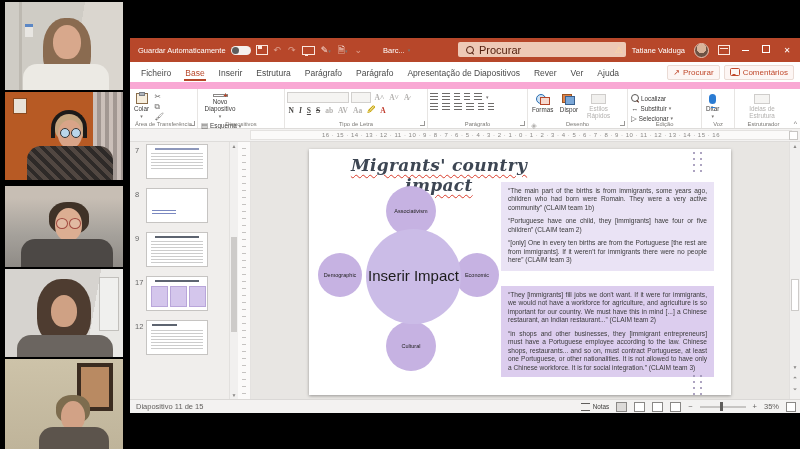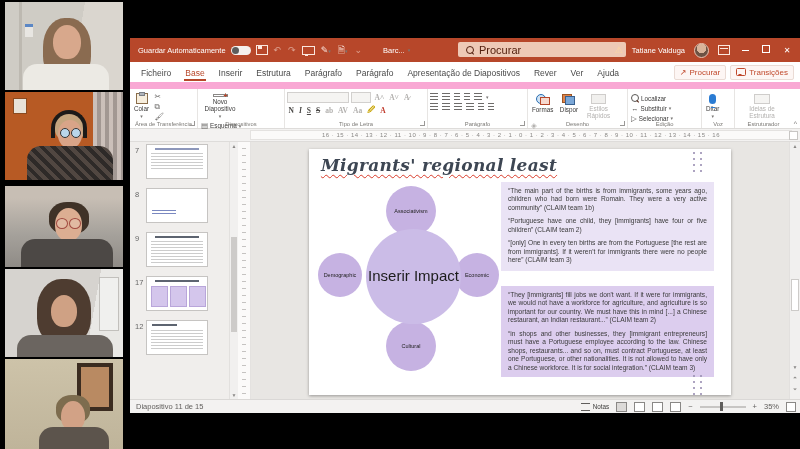--- a/index.html
+++ b/index.html
@@ -296,21 +296,21 @@
       <span class="mtab">Rever</span>
       <span class="mtab">Ver</span>
       <span class="mtab">Ajuda</span>
       <div class="menubar-right">
         <span class="mbtn">
           <span class="shareArrow">↗</span>
           <span>Procurar</span>
         </span>
         <span class="mbtn">
           <span class="bubble"></span>
-          <span>Transições</span>
+          <span>Comentários</span>
         </span>
       </div>
     </div>
 
     <div class="ribbon">
       <div class="group" style="width:68px">
         <span class="bigbtn">
           <span class="clip"></span>
           <span>Colar</span>
           <span class="caret">▾</span>
@@ -510,21 +510,21 @@
           <span class="sp-arrow" style="top:1px">▲</span>
           <span class="sp-thumbbar"></span>
           <span class="sp-arrow" style="bottom:1px">▼</span>
         </div>
       </div>
 
       <div class="vruler"></div>
 
       <div class="workspace">
         <div class="slide">
-          <div class="slide-title">Migrants' regional least</div>
+          <div class="slide-title">Migrants' country impact</div>
 
           <div class="circle c-sat c-top">Associativism</div>
           <div class="circle c-sat c-left">Demographic</div>
           <div class="circle c-sat c-right">Economic</div>
           <div class="circle c-sat c-bottom">Cultural</div>
           <div class="circle c-center">Inserir Impact</div>
 
           <div class="qbox qbox1">
             <p>“The main part of the births is from immigrants, some years ago, children who had born were Romain. They were a very active community” (CLAIM team 1b)</p>
             <p>“Portuguese have one child, they [immigrants] have four or five children” (CLAIM team 2)</p>

